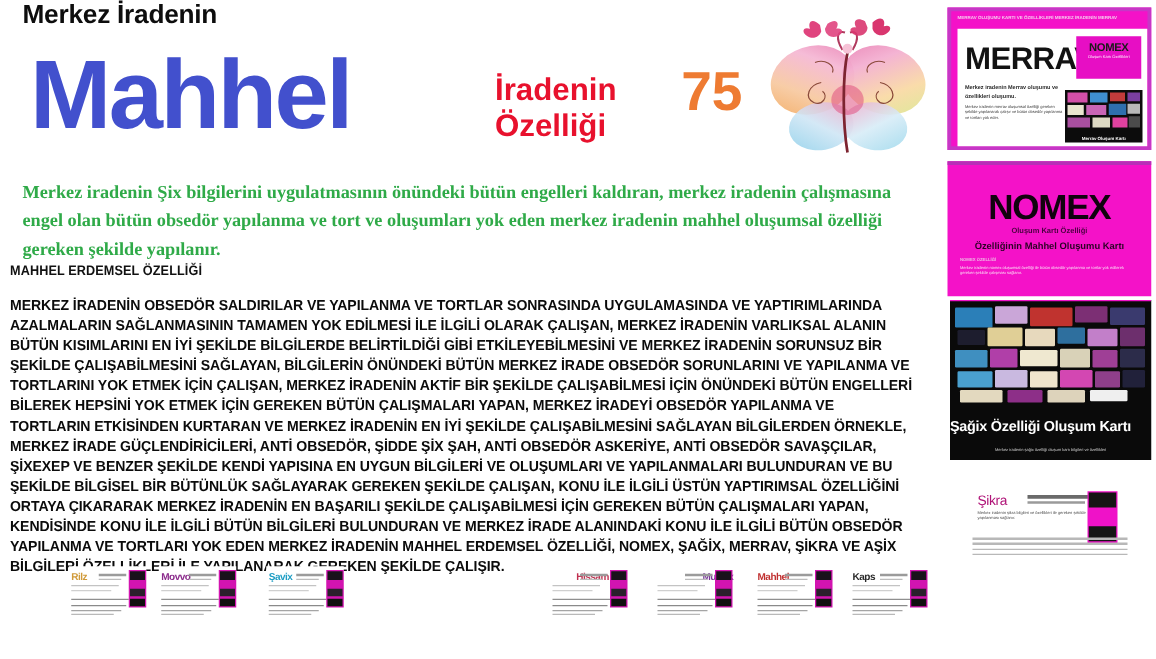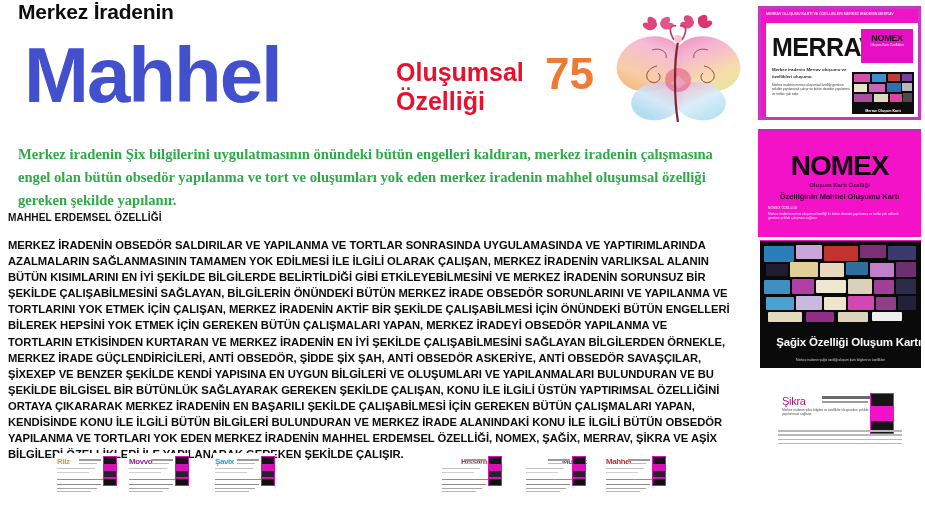--- a/index.html
+++ b/index.html
@@ -140,21 +140,21 @@
   }
 
   .card-sagix{
     position:absolute;left:4px;top:240px;width:161px;height:128px;
     background:#0a0a0a;overflow:hidden;
   }
   .sagix-band{
     position:absolute;left:0;top:-8px;width:161px;height:9px;background:#ef12c8;
   }
   .sagix-cap{
-    position:absolute;left:0;right:0;bottom:20px;text-align:right;
+    position:absolute;left:0;right:0;bottom:20px;text-align:left;
     font-size:11.5px;font-weight:bold;color:#ffffff;letter-spacing:-.2px;margin-top:14px;
   }
   .sagix-foot{
     position:absolute;left:6px;right:6px;bottom:6px;text-align:center;
     font-size:3.2px;line-height:4.4px;color:#cfcfcf;
   }
   .sagix-tiles{position:absolute;left:0;top:2px;width:161px;height:82px;}
   .sagix-tiles .t{position:absolute;border-radius:1px;}
 
   .card-sikra{
@@ -204,21 +204,21 @@
 </style>
 </head>
 <body>
 
 <div class="page">
 
   <div class="hdr">
     <div class="kicker">Merkez İradenin</div>
     <div class="bigword">Mahhel</div>
     <div class="sideword">
-      <span>Oluşumsal</span><br>
+      <span>İradenin</span><br>
       <span>Özelliği</span>
     </div>
     <div class="bignum">75</div>
   </div>
 
   <div class="bfly">
     <svg viewBox="0 0 132 124" xmlns="http://www.w3.org/2000/svg">
       <defs>
         <linearGradient id="wTL" x1="0" y1="1" x2="1" y2="0">
           <stop offset="0" stop-color="#f2a85c"></stop>
@@ -455,15 +455,31 @@
       <div class="rule"></div>
         <div class="tp1"></div>
         <div class="tp2"></div>
         <div class="tp3"></div>
       <div class="chip">
           <div class="b1"></div>
           <div class="b2"></div>
           <div class="b3"></div>
         </div>
     </div>
+    <div class="thumb" style="left:680px">
+      <div class="tw" style="color: rgb(42, 42, 42);">Kaps</div>
+      <div class="tl1"></div>
+        <div class="tl2"></div>
+        <div class="tl3"></div>
+        <div class="tl4"></div>
+      <div class="rule"></div>
+        <div class="tp1"></div>
+        <div class="tp2"></div>
+        <div class="tp3"></div>
+      <div class="chip">
+          <div class="b1"></div>
+          <div class="b2"></div>
+          <div class="b3"></div>
+        </div>
+    </div>
   </div>
 
 </div>
 
 </body></html>

